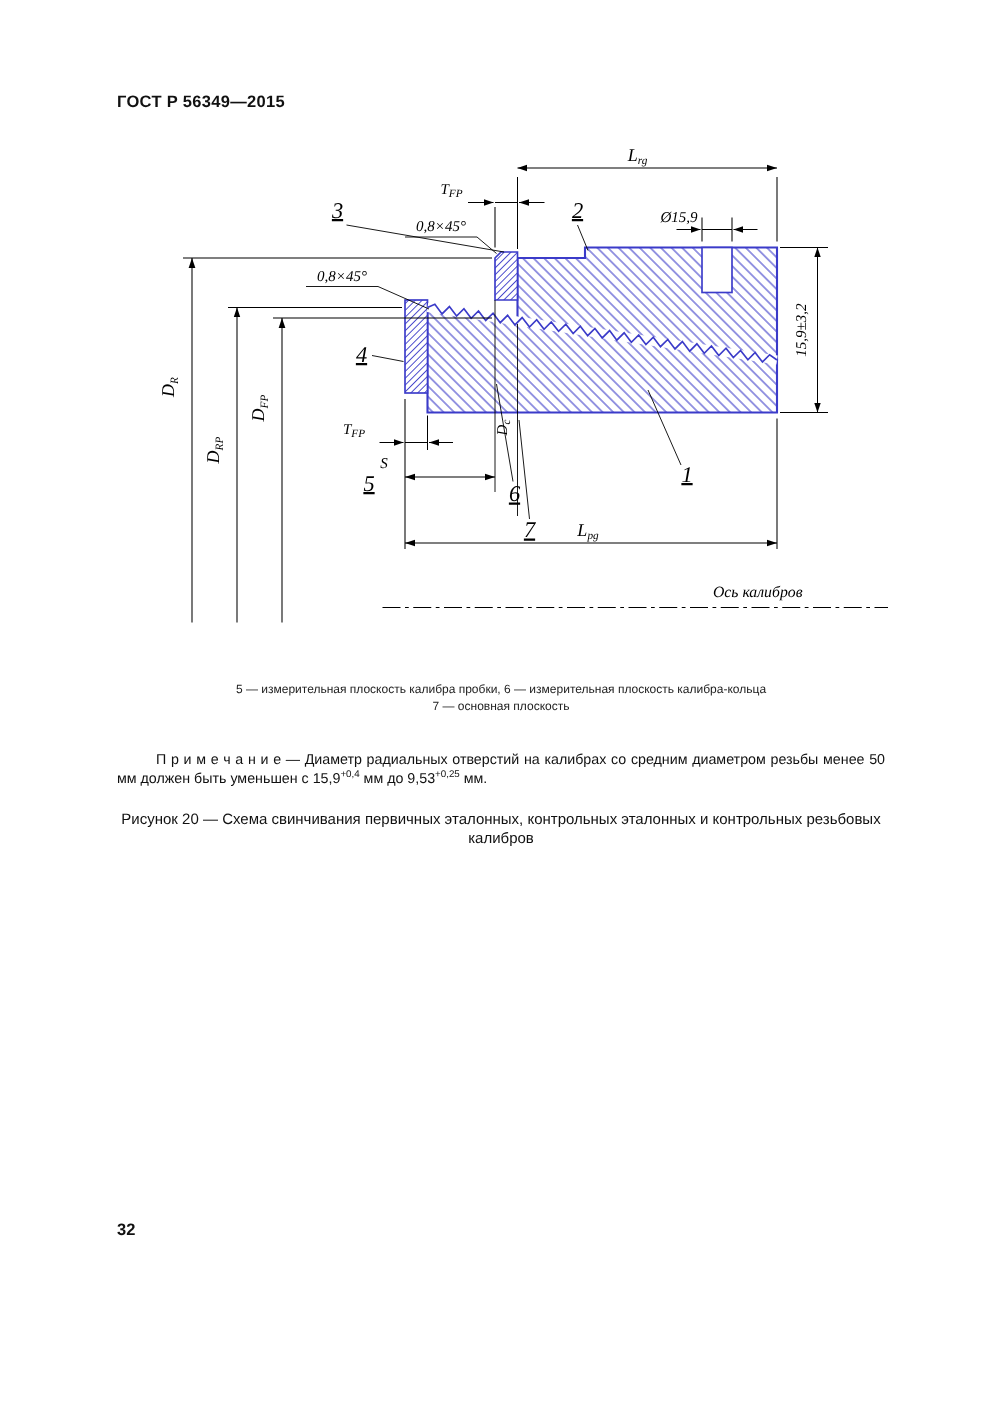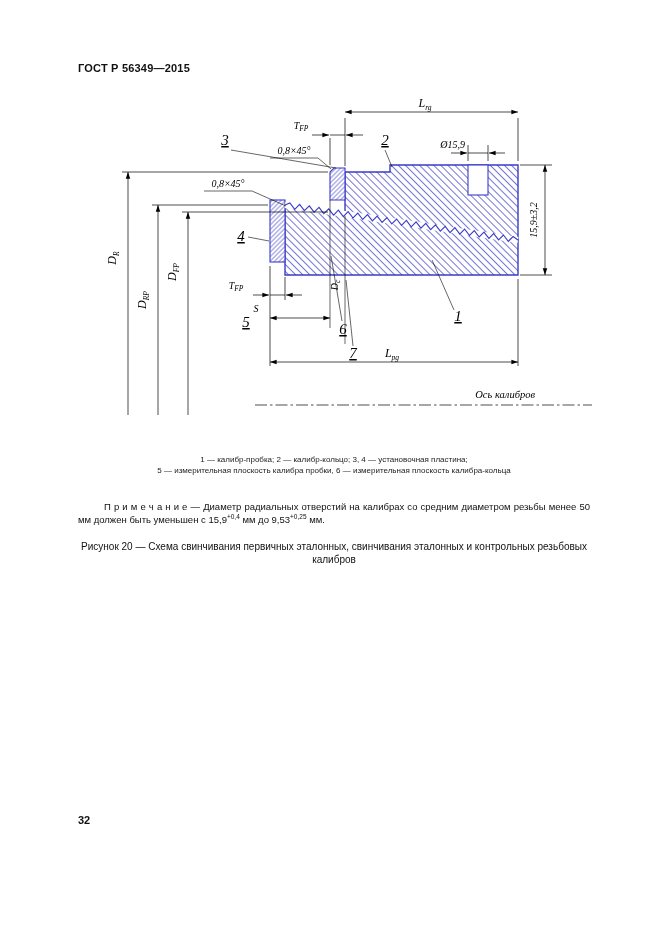--- a/index.html
+++ b/index.html
@@ -183,27 +183,27 @@
       <text class="co" x="388" y="233" text-anchor="middle">1</text>
     </g>
 
     <g>
       <text class="axis" x="465" y="310" text-anchor="end">Ось калибров</text>
       <line class="dim" x1="185" y1="317" x2="522" y2="317" stroke-dasharray="12 3 2.5 3"></line>
     </g>
   </svg>
 
   <div class="legend">
-    <div>1 — калибр-пробка; 2 — калибр-кольцо; 3, 4 — установочная пластина;</div>
     <div>5 — измерительная плоскость калибра пробки, 6 — измерительная плоскость калибра-кольца</div>
+    <div>7 — основная плоскость</div>
   </div>
 
   <div class="note">
     <span>П р и м е ч а н и е</span><span> — </span><span>Диаметр радиальных отверстий на калибрах со средним диаметром резьбы менее 50 мм должен быть уменьшен с 15,9</span><sup>+0,4</sup><span> мм до 9,53</span><sup>+0,25</sup><span> мм.</span>
   </div>
 
   <div class="caption">
-    <span>Рисунок 20 — </span><span class="i">Схема свинчивания</span><span> первичных </span><span class="i">эталонных</span><span>, свинчивания </span><span class="i">эталонных</span><span> и контрольных резьбовых калибров</span>
+    <span>Рисунок 20 — </span><span class="i">Схема свинчивания</span><span> первичных </span><span class="i">эталонных</span><span>, контрольных </span><span class="i">эталонных</span><span> и контрольных резьбовых калибров</span>
   </div>
 
   <div class="pagenum">32</div>
 
 </div>
 
 </body></html>

